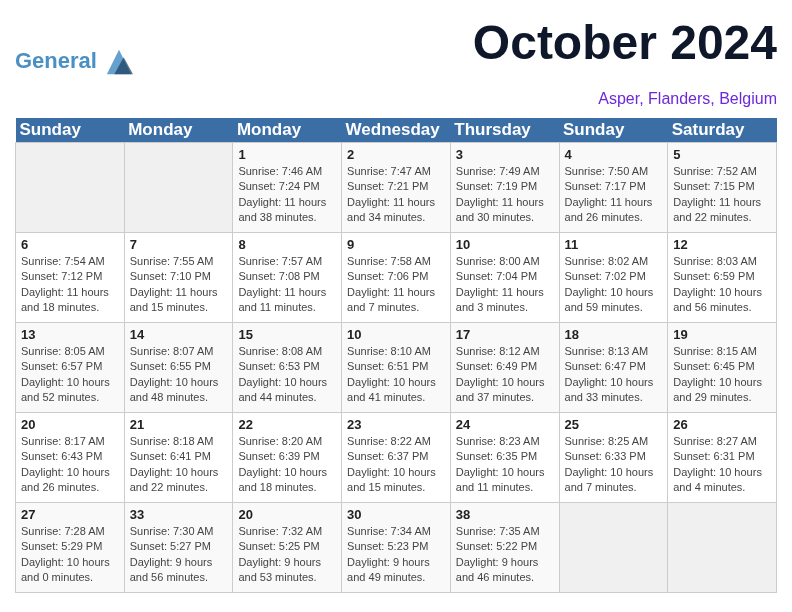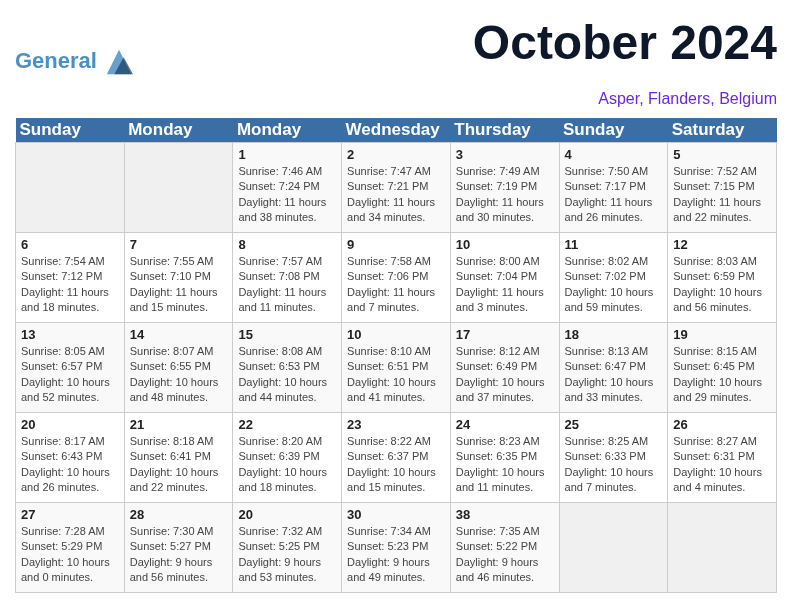--- a/index.html
+++ b/index.html
@@ -237,21 +237,21 @@
           <div class="day-number">26</div>
           <div class="day-info">Sunrise: 8:27 AM<br>Sunset: 6:31 PM<br>Daylight: 10 hours and 4 minutes.</div>
         </td>
       </tr>
       <tr>
         <td>
           <div class="day-number">27</div>
           <div class="day-info">Sunrise: 7:28 AM<br>Sunset: 5:29 PM<br>Daylight: 10 hours and 0 minutes.</div>
         </td>
         <td>
-          <div class="day-number">28</div>
+          <div class="day-number">33</div>
           <div class="day-info">Sunrise: 7:30 AM<br>Sunset: 5:27 PM<br>Daylight: 9 hours and 56 minutes.</div>
         </td>
         <td>
           <div class="day-number">20</div>
           <div class="day-info">Sunrise: 7:32 AM<br>Sunset: 5:25 PM<br>Daylight: 9 hours and 53 minutes.</div>
         </td>
         <td>
           <div class="day-number">30</div>
           <div class="day-info">Sunrise: 7:34 AM<br>Sunset: 5:23 PM<br>Daylight: 9 hours and 49 minutes.</div>
         </td>

